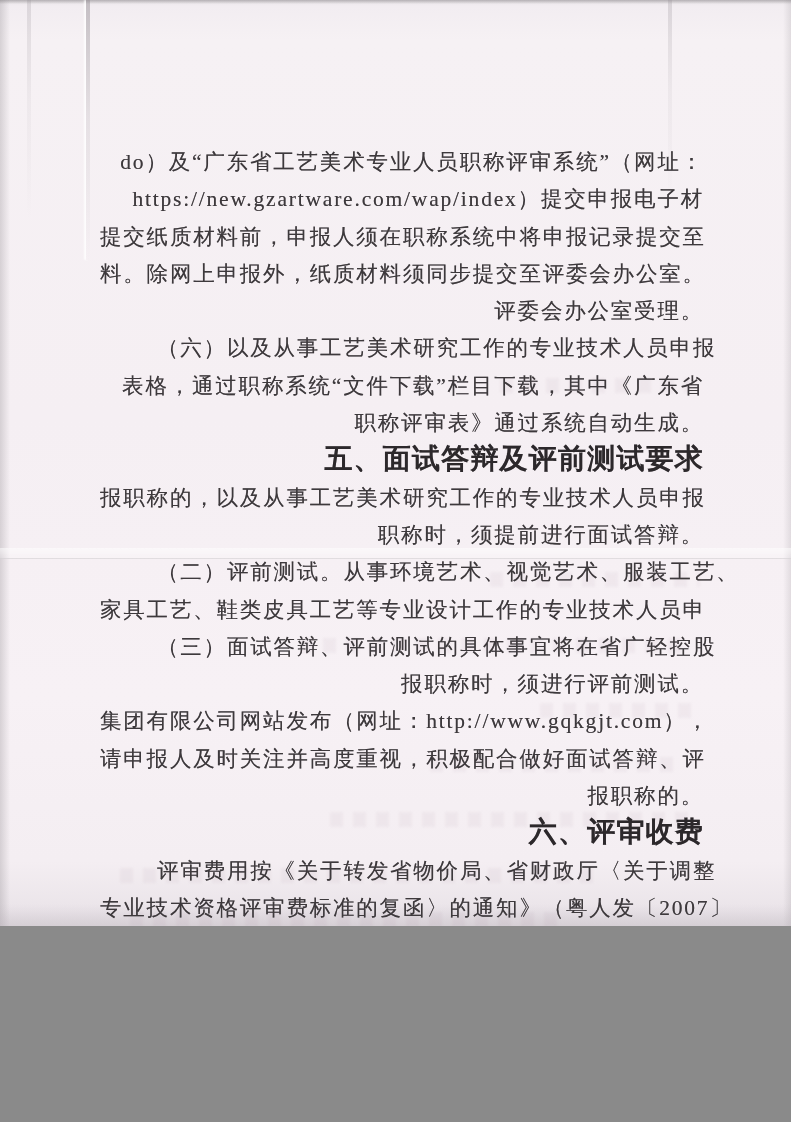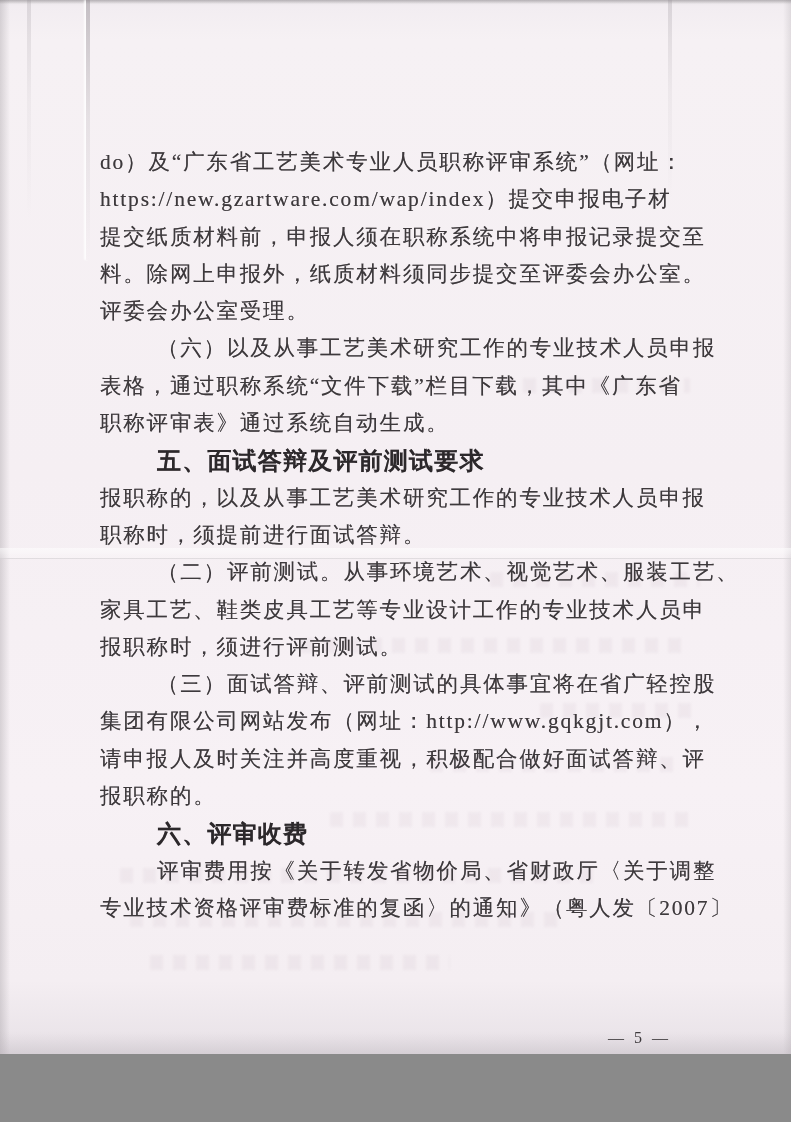--- a/index.html
+++ b/index.html
@@ -2,25 +2,26 @@
 <html><head>
 <meta charset="utf-8">
 <style>
   html,body{margin:0;padding:0;}
   body{
     width:791px;height:1122px;
     font-family:"Liberation Serif","DejaVu Serif",serif;
     background:#8a8a8a;
   }
   .scan{
-    position:relative;width:791px;height:1054px;overflow:hidden;
+    position:relative;width:791px;height:926px;overflow:hidden;
     background:linear-gradient(180deg,
       #e7e3e6 0px,#f2edf1 6px,#f6f1f4 40px,
       #f5eff3 45%,#f7f1f5 75%,#f4eef2 93%,
       #eae4e9 98.5%,#e3dde2 100%);
+    text-align:right;
   }
   
   .top-edge{position:absolute;left:0;top:0;width:791px;height:4px;
     background:linear-gradient(180deg,rgba(120,115,120,.45),rgba(120,115,120,0));}
   .left-edge-shadow{position:absolute;left:0;top:0;width:10px;height:1122px;
     background:linear-gradient(90deg,rgba(140,135,140,.30),rgba(140,135,140,0));}
   .right-edge-shadow{position:absolute;right:0;top:0;width:8px;height:1122px;
     background:linear-gradient(270deg,rgba(150,145,150,.22),rgba(150,145,150,0));}
   .crease{position:absolute;top:0;width:4px;
     background:linear-gradient(180deg,rgba(150,144,150,.50) 0,rgba(170,164,170,.22) 45%,rgba(170,164,170,0) 100%);}
@@ -38,22 +39,22 @@
     background:repeating-linear-gradient(90deg,rgba(148,118,138,.14) 0 13px,rgba(148,118,138,0) 13px 23px);}
   
   .textblock{position:absolute;left:100px;top:144px;width:604px;color:#3d393c;}
   .line{
     display:block;height:37.3px;line-height:37.3px;
     font-size:21.5px;letter-spacing:1.8px;white-space:nowrap;
     text-shadow:0 0 .4px rgba(61,57,60,.55);
   }
   .line.indent{padding-left:57px;}
   .line.heading{
-    font-family:Liberation Sans, sans-serif;
-    font-weight:700;color:#2c282b;font-size:24px;letter-spacing:1.2px;
+    font-family:Liberation Mono, monospace;
+    font-weight:700;color:#2c282b;font-size:28px;letter-spacing:1.2px;
   }
   .pageno{
     position:absolute;left:608px;top:1029px;width:84px;
     font-size:16px;letter-spacing:3px;color:#3d393c;white-space:nowrap;
     font-family:"Liberation Serif","DejaVu Serif",serif;
   }
 </style>
 </head>
 <body>
 
@@ -90,23 +91,23 @@
     <div class="line">表格，通过职称系统“文件下载”栏目下载，其中《广东省</div>
     <div class="line">职称评审表》通过系统自动生成。</div>
 
     <div class="line heading indent">五、面试答辩及评前测试要求</div>
 
     <div class="line">报职称的，以及从事工艺美术研究工作的专业技术人员申报</div>
     <div class="line">职称时，须提前进行面试答辩。</div>
 
     <div class="line indent">（二）评前测试。从事环境艺术、视觉艺术、服装工艺、</div>
     <div class="line">家具工艺、鞋类皮具工艺等专业设计工作的专业技术人员申</div>
+    <div class="line indent">（三）面试答辩、评前测试的具体事宜将在省广轻控股</div>
+
     <div class="line">报职称时，须进行评前测试。</div>
-
-    <div class="line indent">（三）面试答辩、评前测试的具体事宜将在省广轻控股</div>
     <div class="line">集团有限公司网站发布（网址：http://www.gqkgjt.com），</div>
     <div class="line">请申报人及时关注并高度重视，积极配合做好面试答辩、评</div>
     <div class="line">报职称的。</div>
 
     <div class="line heading indent">六、评审收费</div>
 
     <div class="line indent">评审费用按《关于转发省物价局、省财政厅〈关于调整</div>
     <div class="line">专业技术资格评审费标准的复函〉的通知》（粤人发〔2007〕</div>
   </div>
 

